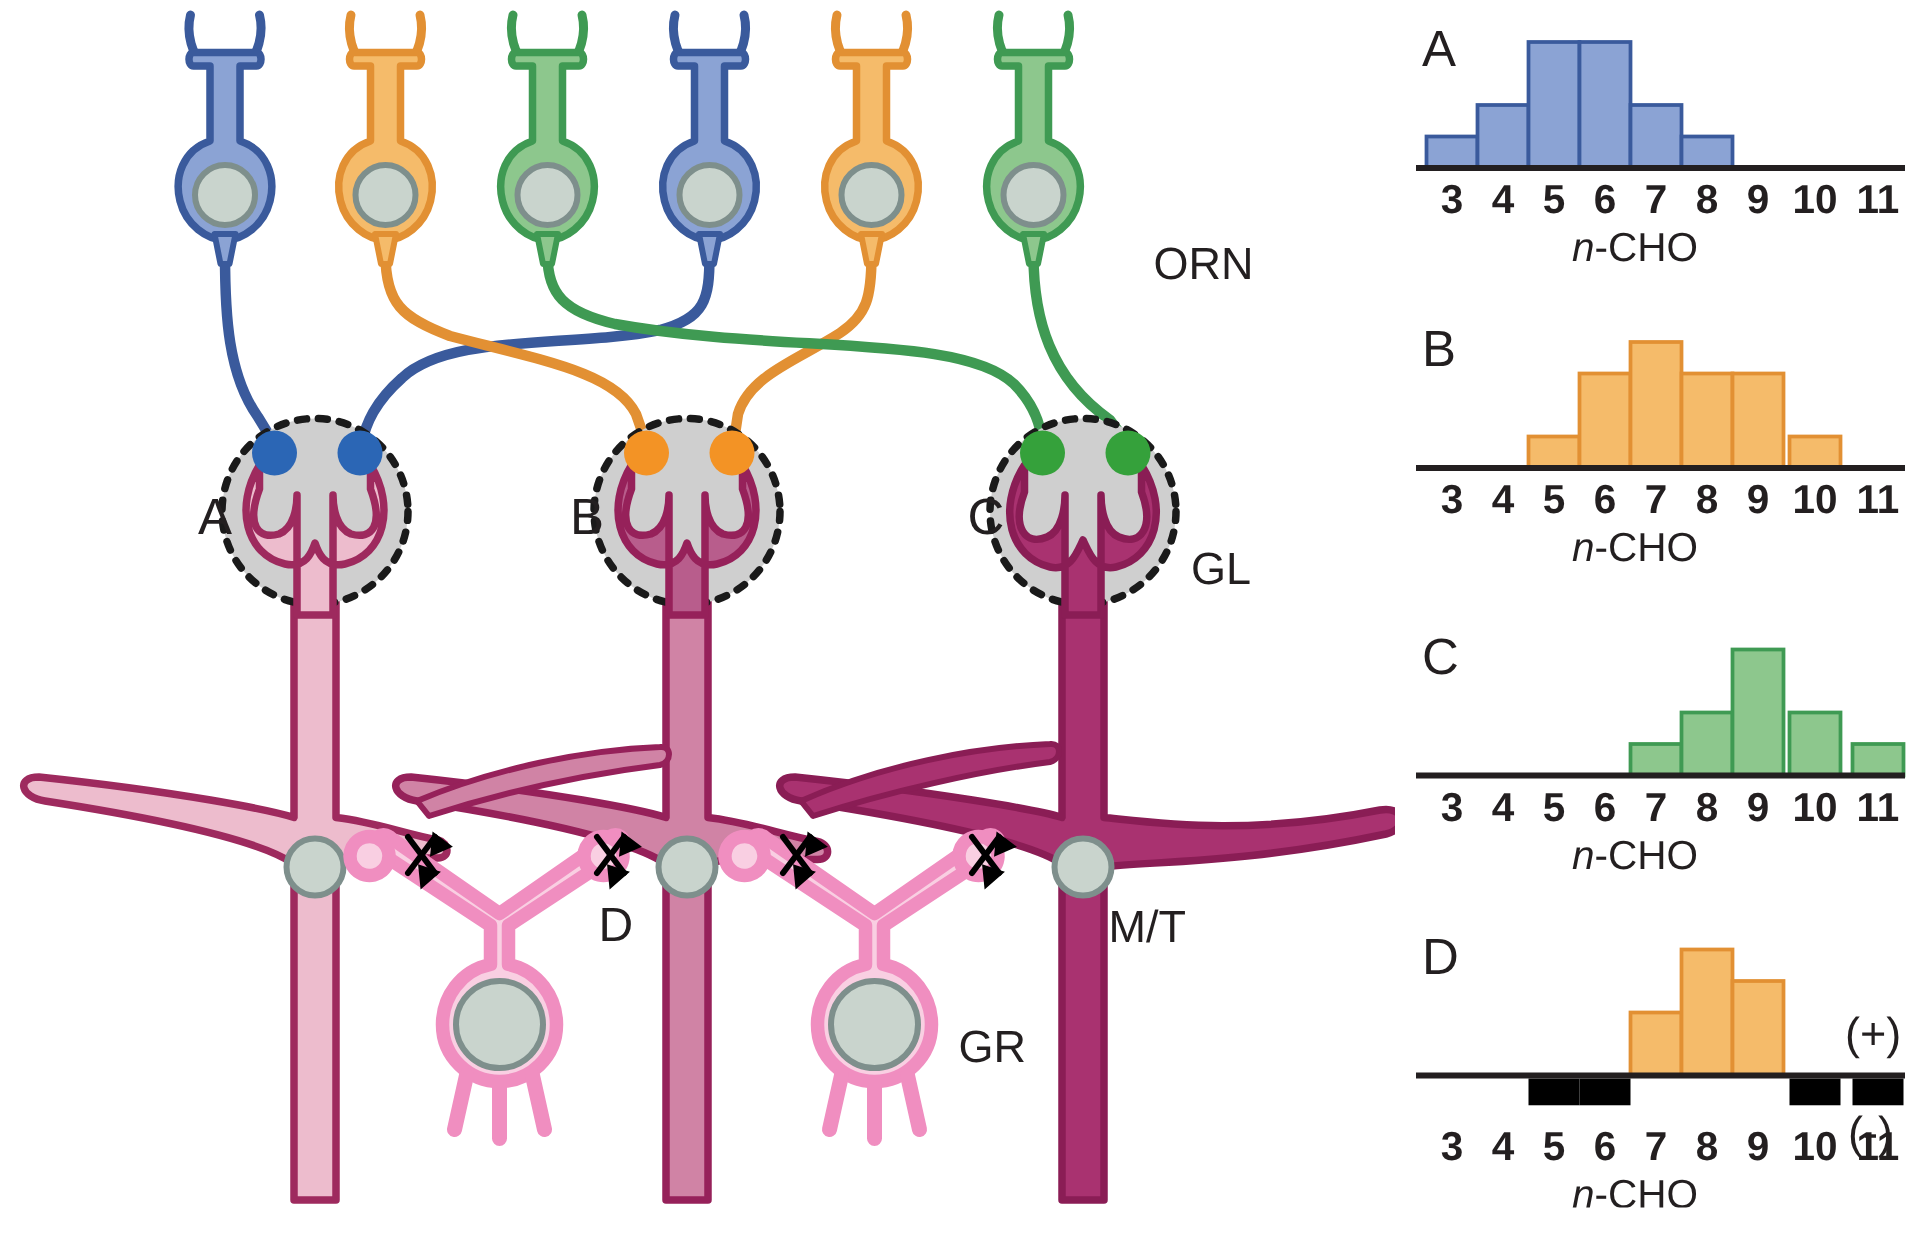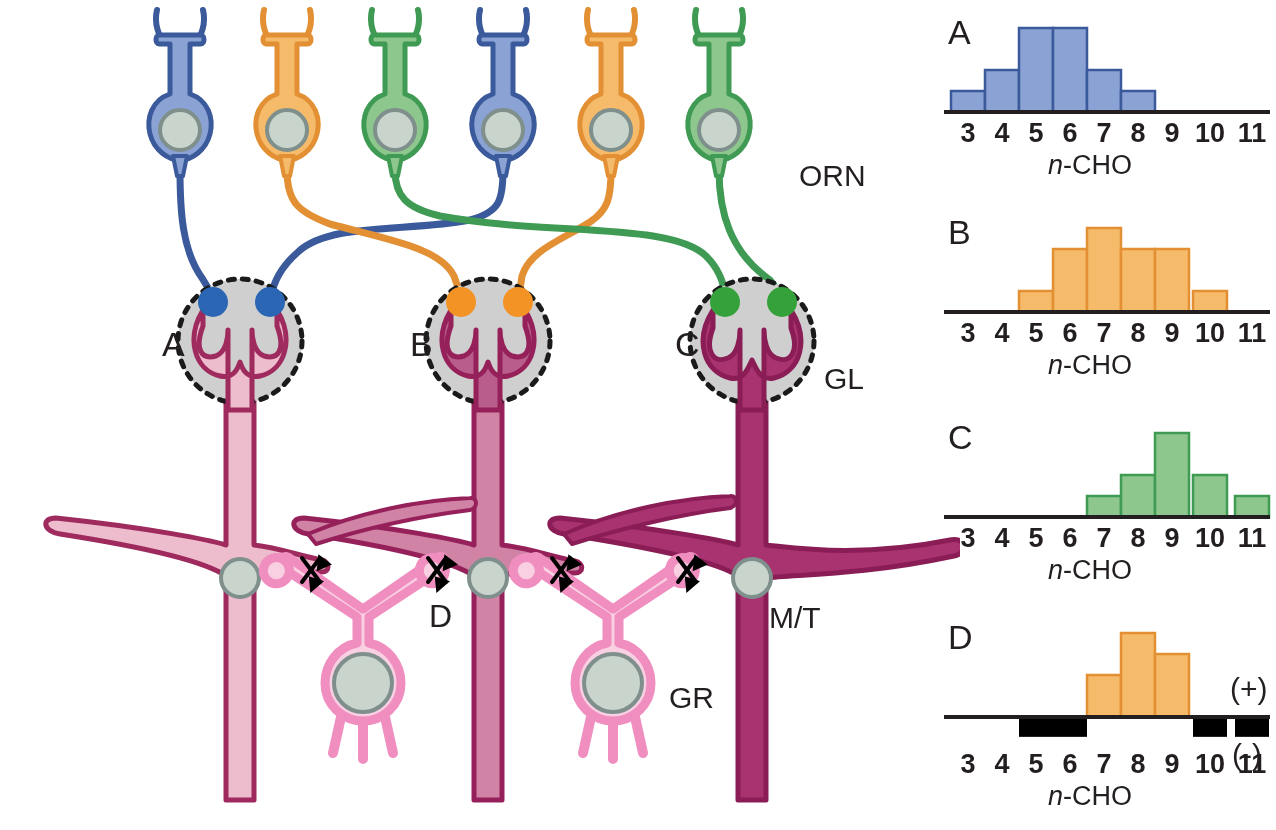--- a/index.html
+++ b/index.html
@@ -1,18 +1,18 @@
 <!DOCTYPE html>
 <html><head>
 <meta charset="utf-8">
 <style>
   html,body{margin:0;padding:0;background:#ffffff;}
   body{width:1276px;height:830px;font-family:"Liberation Sans",sans-serif;overflow:hidden;}
   #root{position:relative;width:1276px;height:830px;background:#fff;}
-  .circuit{position:absolute;left:0;top:0;width:930px;height:830px;padding-left:30px;}
+  .circuit{position:absolute;left:0;top:0;width:930px;height:830px;}
   .charts{position:absolute;left:930px;top:0;width:346px;height:830px;}
   .chart{position:absolute;left:0;width:346px;}
   .chart svg{display:block;}
   .lbl{font-family:"Liberation Sans",sans-serif;fill:#231f20;}
 </style>
 </head>
 <body>
 
 <div id="root">
 

